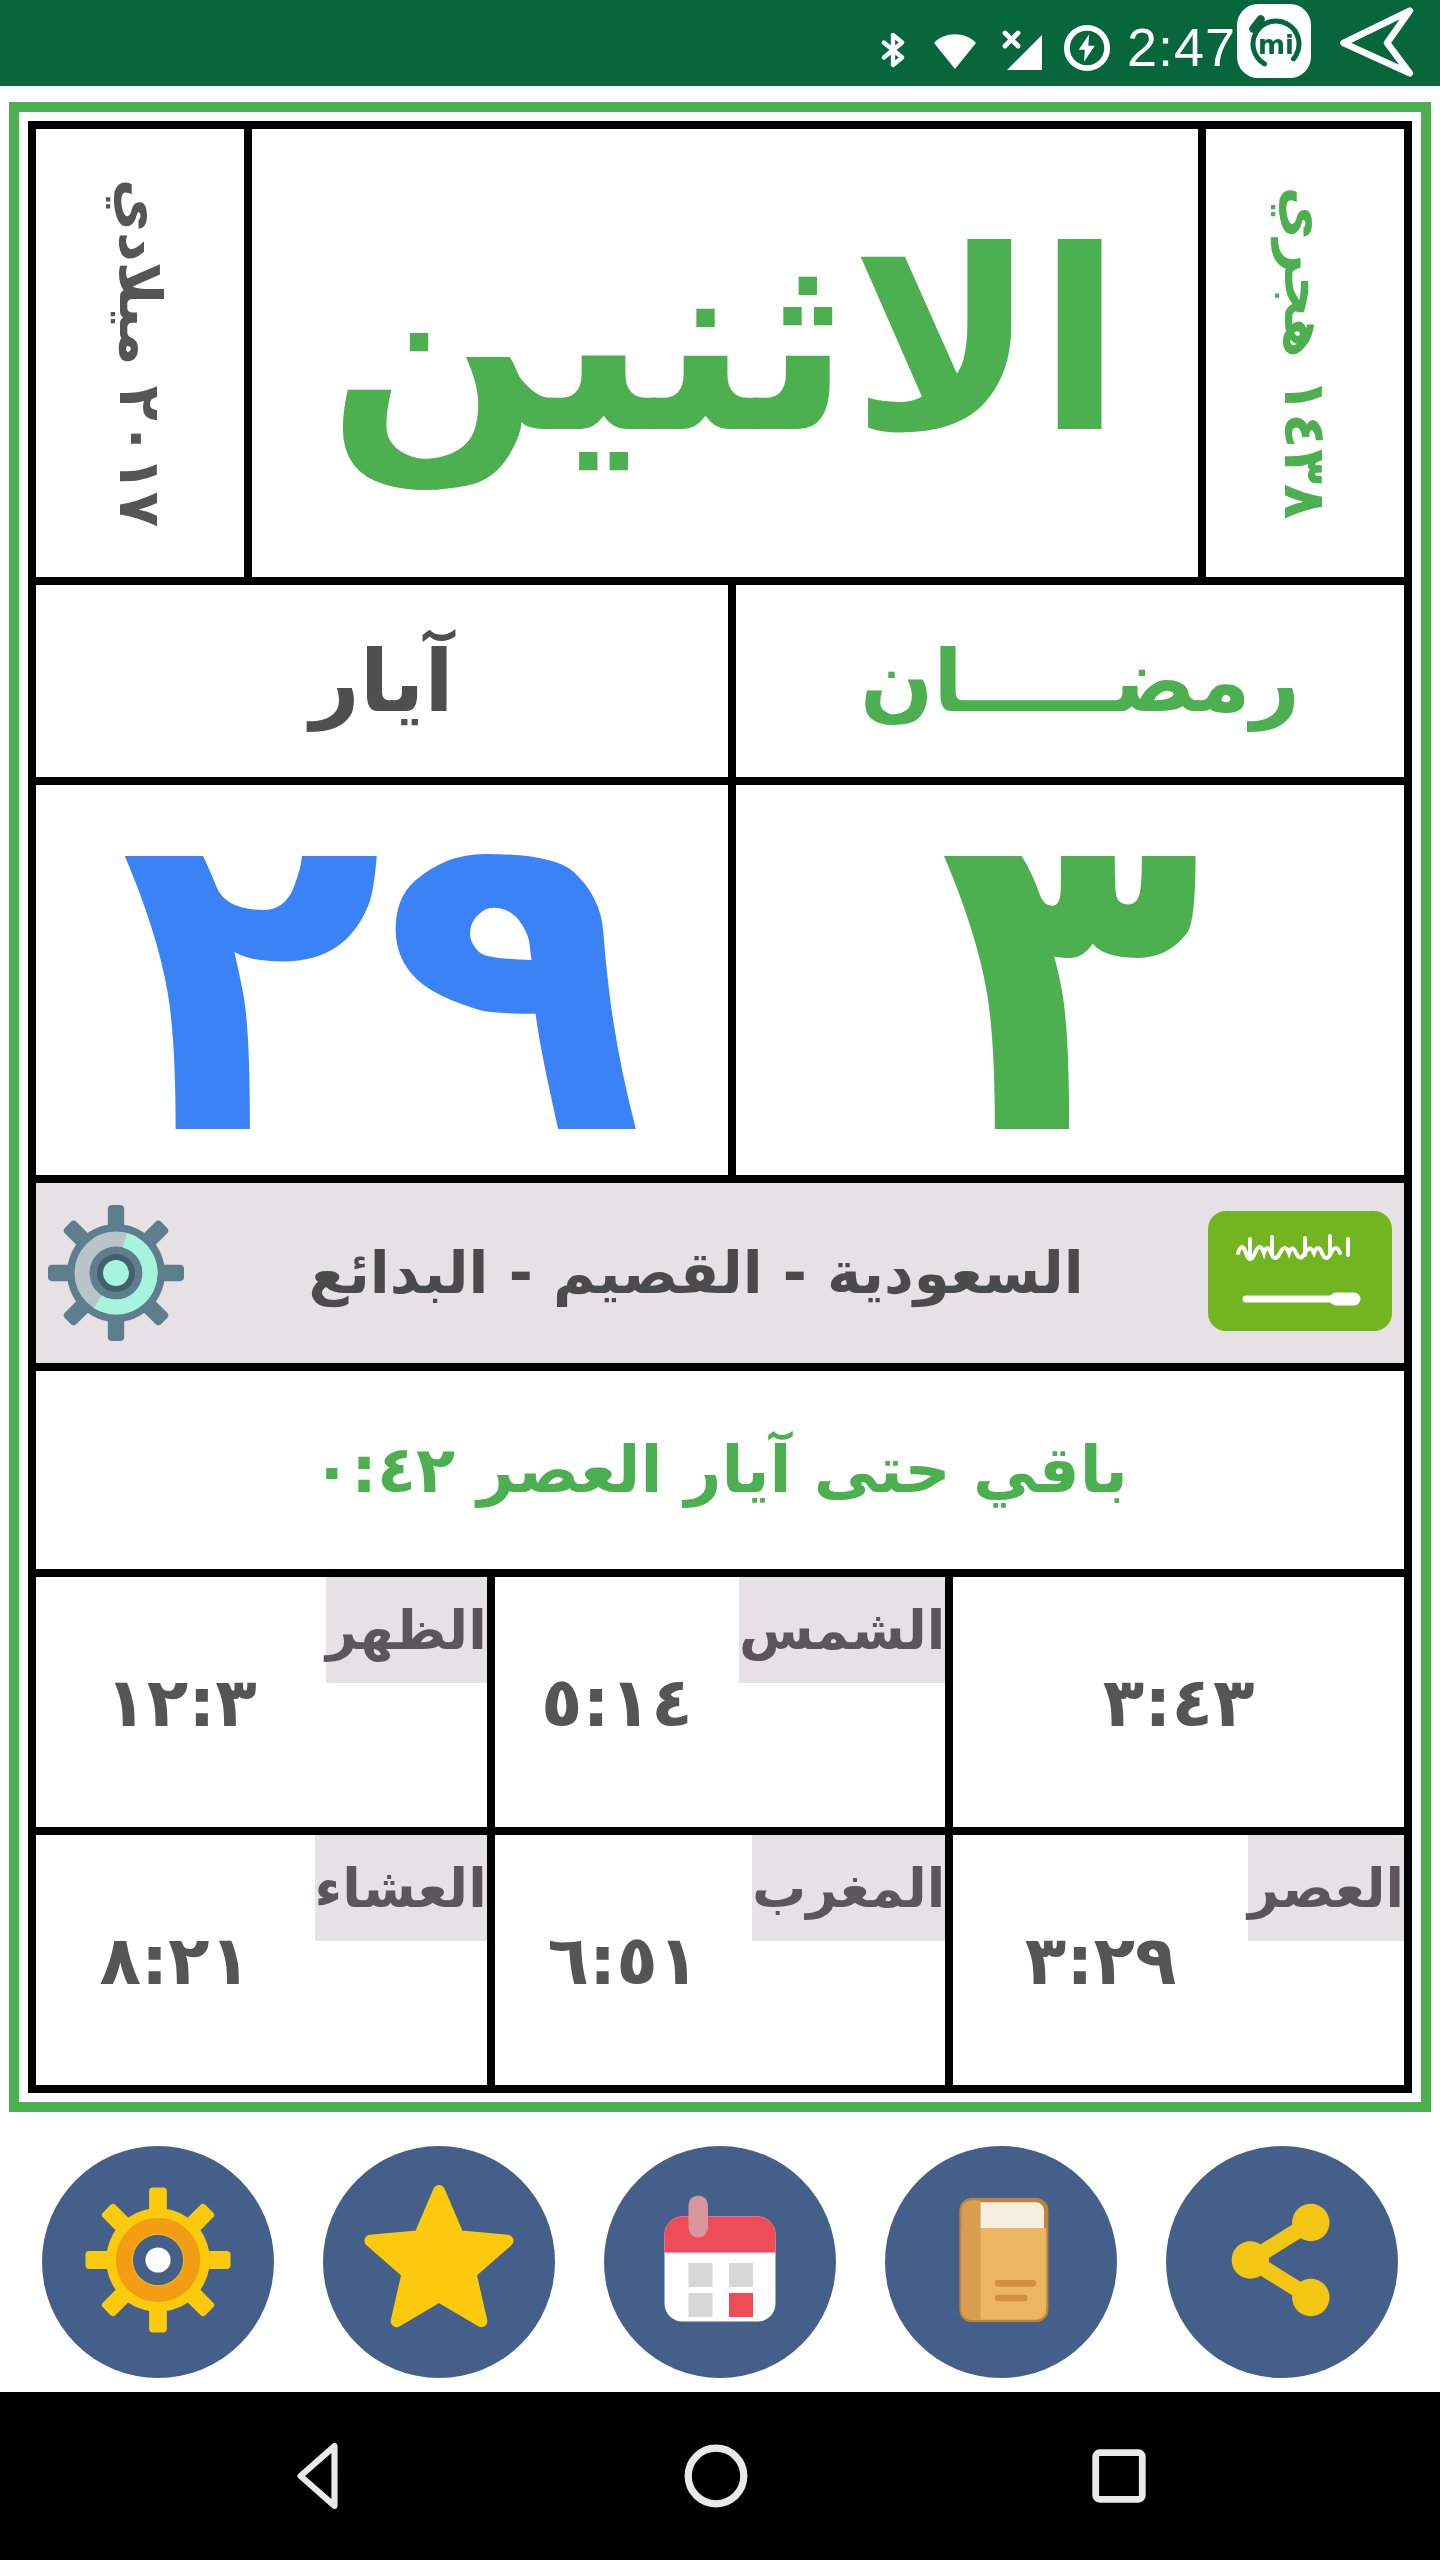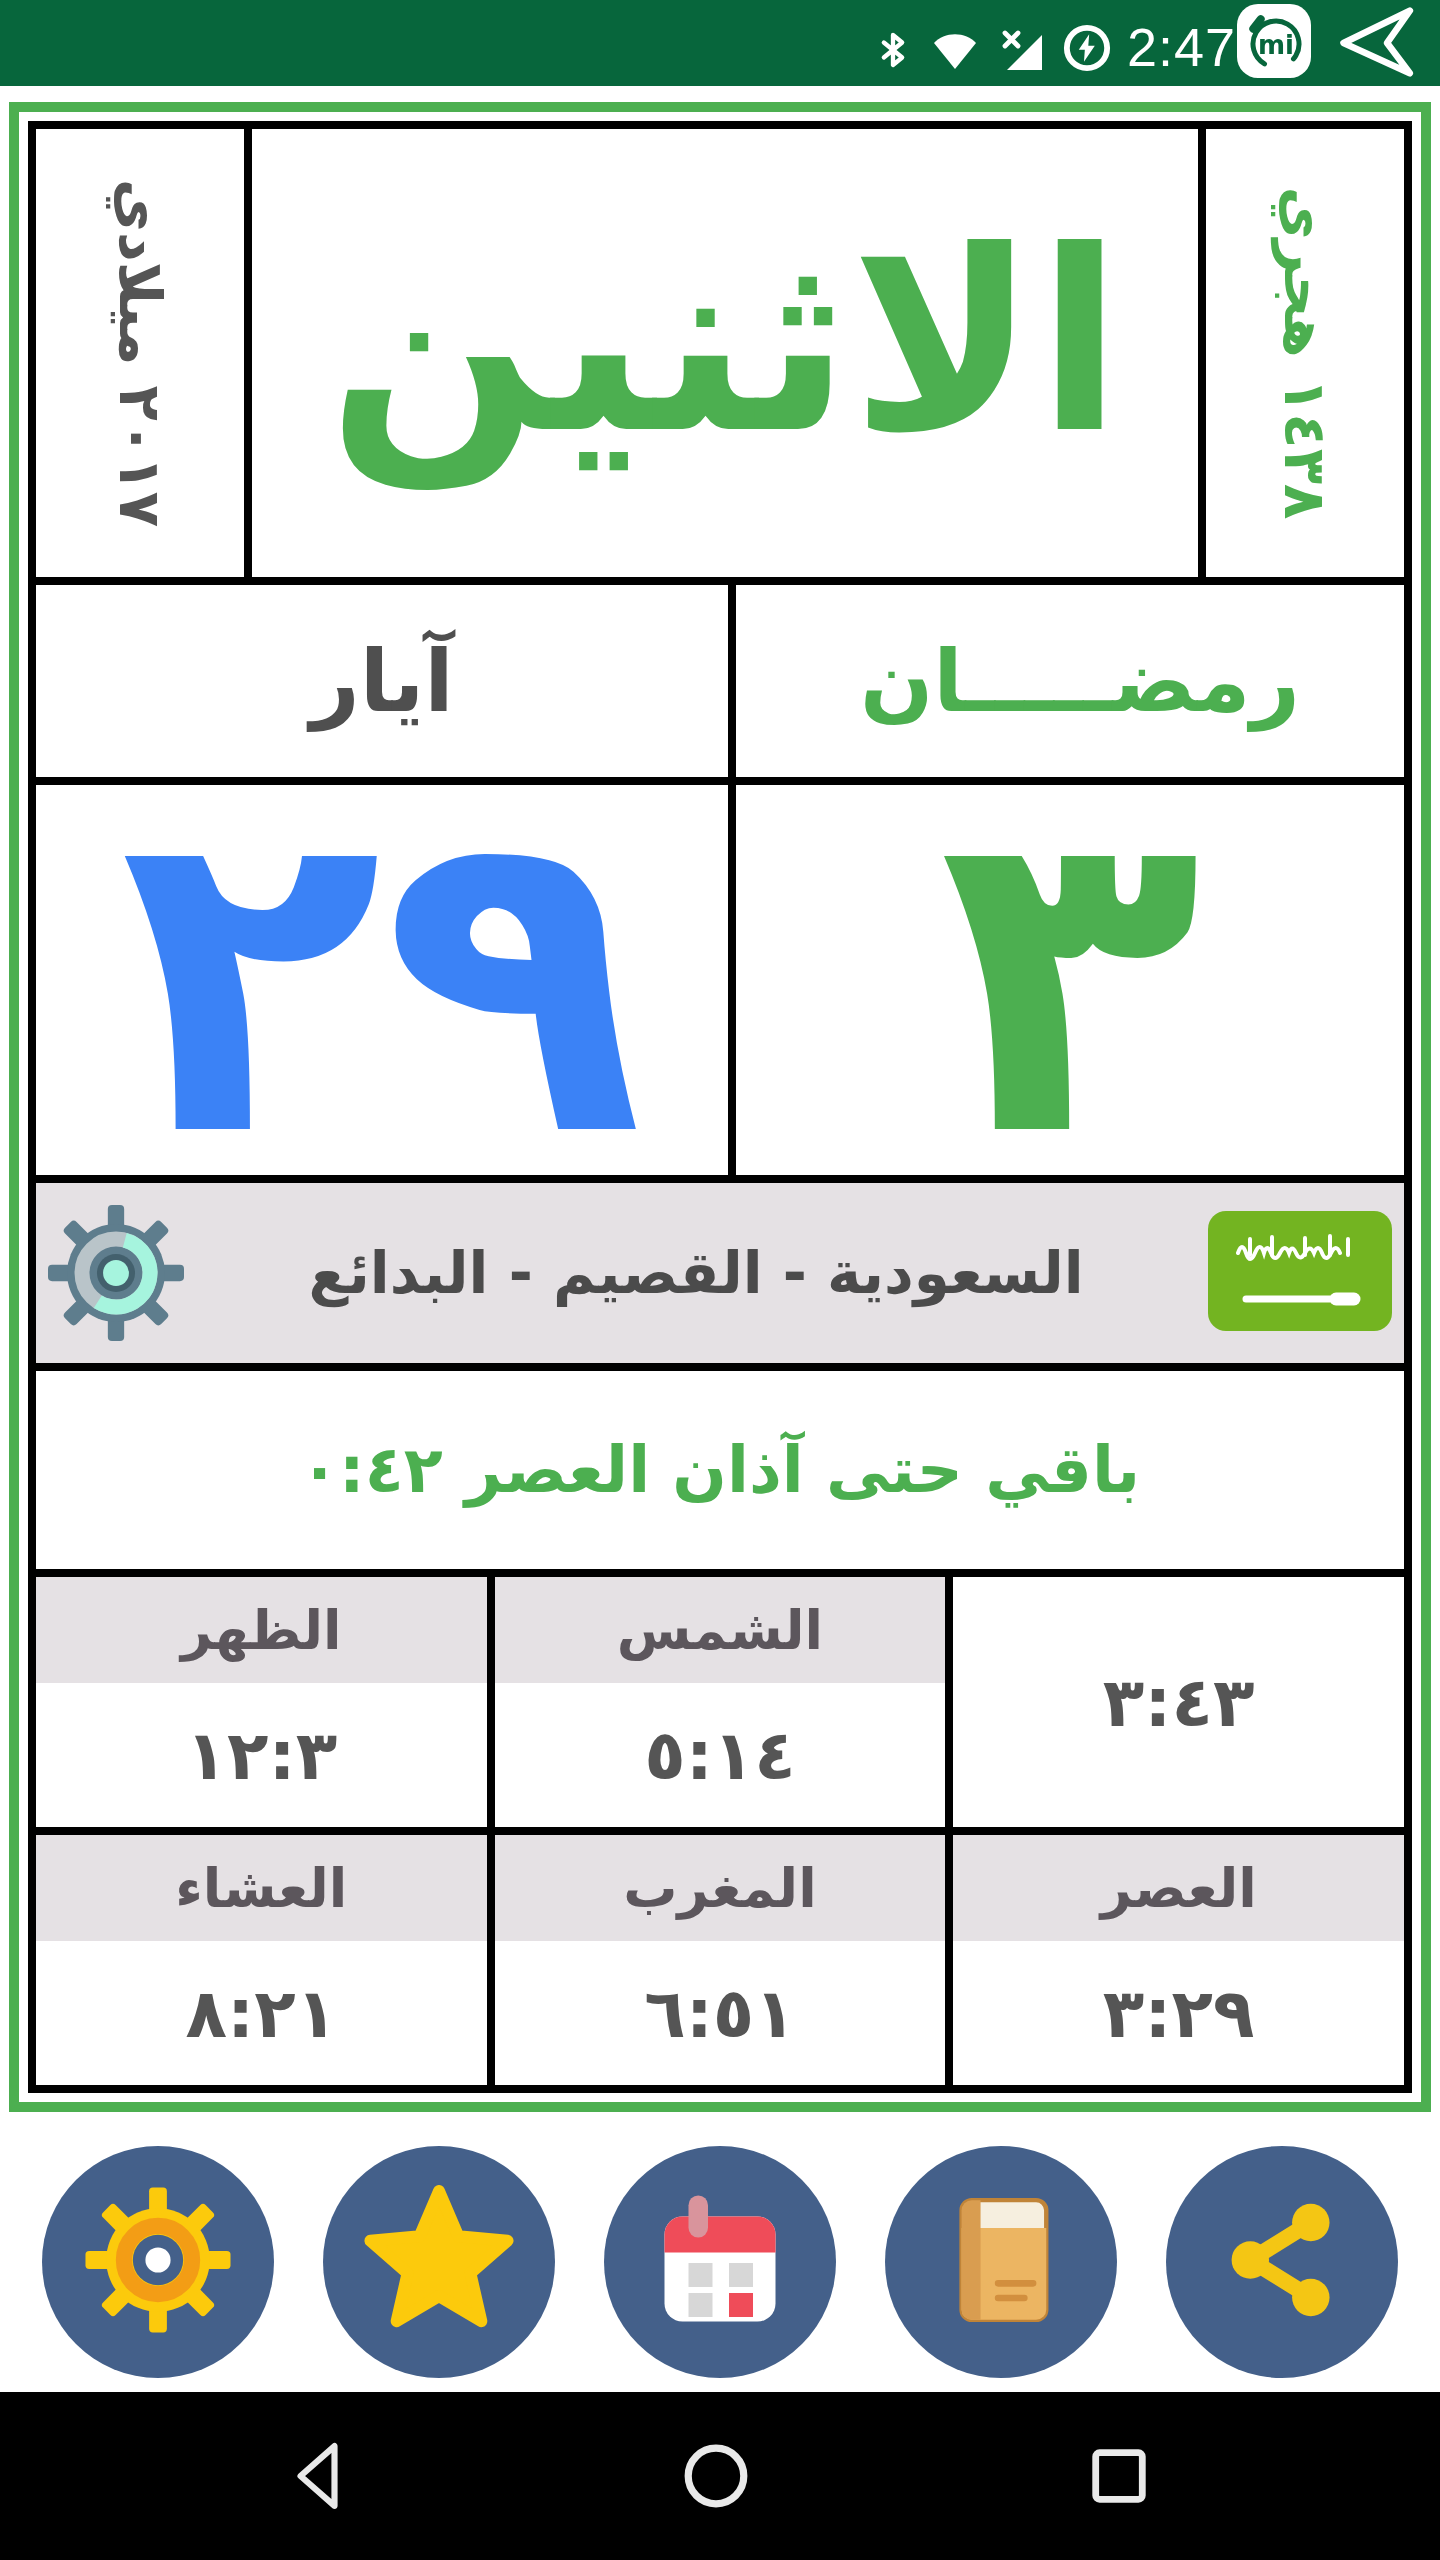--- a/index.html
+++ b/index.html
@@ -38,21 +38,21 @@
 
   .row-loc { height:180px; }
   .loc-cell { flex:1; background:#e5e1e4; display:flex; align-items:center; padding:0 12px; direction:rtl; }
   .loc-text { flex:1; text-align:center; font-size:58px; font-weight:bold; color:#4b4b4b; }
   .gearbtn { width:136px; height:136px; display:flex; align-items:center; justify-content:center; cursor:pointer; }
 
   .row-count { height:198px; }
   .countdown { flex:1; font-size:64px; font-weight:bold; color:#4caf50; }
 
   .row-prayers { height:250px; }
-  .pcol { flex:1; display:flex; flex-direction:column; background:#fff; }
+  .pcol { flex:1; display:flex; flex-direction:row; background:#fff; }
   .pname { height:106px; background:#e5e1e4; display:flex; align-items:center; justify-content:center;
            font-size:54px; font-weight:bold; color:#5c565c; }
   .ptime { flex:1; display:flex; align-items:center; justify-content:center;
            font-size:68px; font-weight:bold; color:#555; direction:rtl; }
 
   
   .iconrow { margin-top:34px; padding:0 42px; display:flex; justify-content:space-between; direction:ltr; flex:0 0 auto; }
   .circlebtn { width:232px; height:232px; border-radius:50%; background:#44608a;
                display:flex; align-items:center; justify-content:center; cursor:pointer; }
 
@@ -165,21 +165,21 @@
               <circle cx="50" cy="50" r="25" fill="none" stroke="#b9c4c9" stroke-width="11"></circle>
               <circle cx="50" cy="50" r="25" fill="none" stroke="#a6f4de" stroke-width="11" stroke-dasharray="86 71" transform="rotate(-75 50 50)"></circle>
               <circle cx="50" cy="50" r="14" fill="#43606d"></circle>
               <circle cx="50" cy="50" r="9.5" fill="#a6f4de"></circle>
             </svg>
           </span>
         </div>
       </div>
 
       <div class="row row-count">
-        <div class="cell countdown">باقي حتى آذان العصر  ٠:٤٢</div>
+        <div class="cell countdown">باقي حتى آيار العصر  ٠:٤٢</div>
       </div>
 
       <div class="row row-prayers">
         <div class="pcol">
           <div class="ptime">٣:٤٣</div>
         </div>
         <div class="pcol">
           <div class="pname">الشمس</div>
           <div class="ptime">٥:١٤</div>
         </div>

